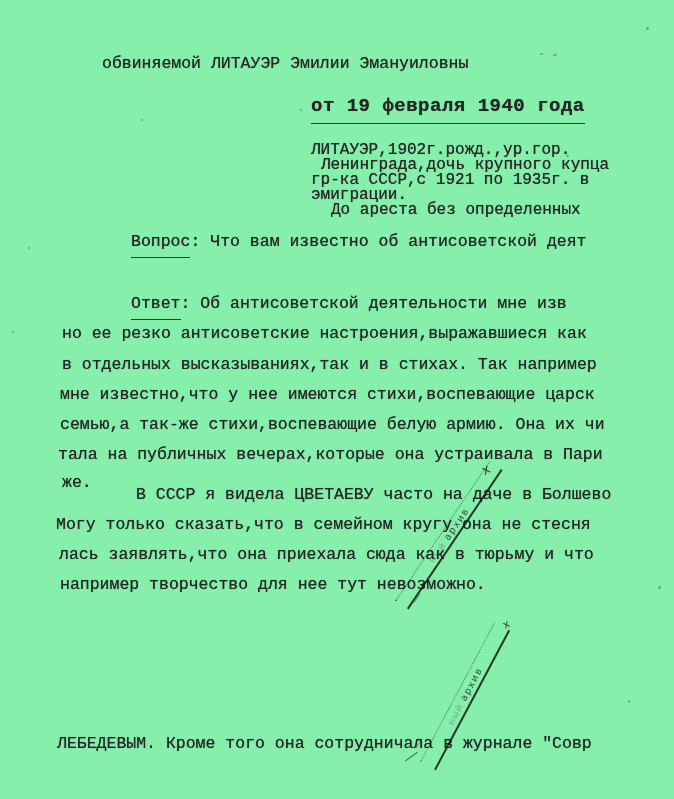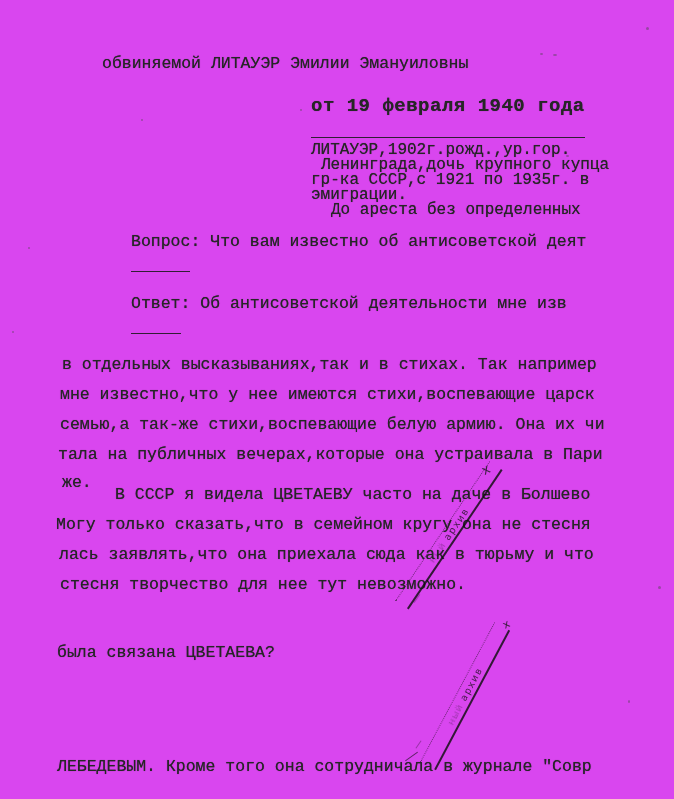--- a/index.html
+++ b/index.html
@@ -1,29 +1,29 @@
 <!DOCTYPE html>
 <html><head>
 <meta charset="utf-8">
 <style>
   html,body{margin:0;padding:0;background:#e8e8e6;}
   .page{
     position:relative;width:674px;height:799px;margin:0 auto;
-    background:#d946ef;overflow:hidden;
+    background:#86efac;overflow:hidden;
     font-family:"Liberation Mono","DejaVu Sans Mono",monospace;
     color:#262626;
   }
   .ln{
     position:absolute;white-space:pre;font-size:16.5px;line-height:1.1;
     text-shadow:0 0 0.7px rgba(25,25,25,0.75);
     letter-spacing:0px;
   }
   .bio{font-size:16px;}
   .date{font-size:19px;font-weight:bold;letter-spacing:0.5px;}
-  .ul{border-bottom:1.7px solid rgba(25,25,25,0.88);padding-bottom:20px;}
+  .ul{border-bottom:1.7px solid rgba(25,25,25,0.88);padding-bottom:6px;}
 
   
   .stamp{
     position:absolute;transform-origin:0 50%;
     display:flex;align-items:center;justify-content:center;
     border-bottom:2.6px solid rgba(15,15,15,0.82);
     border-top:1.3px dotted rgba(15,15,15,0.5);
     box-sizing:border-box;
   }
   .stamp-text{
@@ -51,34 +51,34 @@
     <div class="ln bio" style="left:311px;top:142px;font-family:Liberation Mono, monospace;">ЛИТАУЭР,1902г.рожд.,ур.гор.</div>
     <div class="ln bio" style="left:311px;top:157px;margin-left:10px;">Ленинграда,дочь крупного купца</div>
     <div class="ln bio" style="left:311px;top:172px;">гр-ка СССР,с 1921 по 1935г. в</div>
     <div class="ln bio" style="left:311px;top:187px;">эмиграции.</div>
     <div class="ln bio" style="left:331px;top:202px;">До ареста без определенных</div>
   </div>
 
   <div class="ln" style="left:131px;top:233px;"><span class="ul">Вопрос</span><span>: Что вам известно об антисоветской деят</span></div>
 
   <div class="ln" style="left:131px;top:295px;"><span class="ul">Ответ</span><span>: Об антисоветской деятельности мне изв</span></div>
+  <div class="ln" style="left:62px;top:325px;">но ее резко антисоветские настроения,выражавшиеся как</div>
   <div class="ln" style="left:62px;top:356px;">в отдельных высказываниях,так и в стихах. Так например</div>
   <div class="ln" style="left:60px;top:386px;">мне известно,что у нее имеются стихи,воспевающие царск</div>
   <div class="ln" style="left:60px;top:416px;">семью,а так-же стихи,воспевающие белую армию. Она их чи</div>
   <div class="ln" style="left:58px;top:446px;text-align:center;">тала на публичных вечерах,которые она устраивала в Пари</div>
   <div class="ln" style="left:62px;top:474px;">же.</div>
 
-  <div class="ln" style="left:115px;top:486px;">В СССР я видела ЦВЕТАЕВУ часто на даче в Болшево</div>
+  <div class="ln" style="left:136px;top:486px;">В СССР я видела ЦВЕТАЕВУ часто на даче в Болшево</div>
   <div class="ln" style="left:56px;top:516px;">Могу только сказать,что в семейном кругу она не стесня</div>
   <div class="ln" style="left:59px;top:546px;">лась заявлять,что она приехала сюда как в тюрьму и что</div>
-  <div class="ln" style="left:60px;top:576px;">стесня творчество для нее тут невозможно.</div>
+  <div class="ln" style="left:60px;top:576px;">например творчество для нее тут невозможно.</div>
 
-  <div class="ln" style="left:57px;top:644px;">была связана ЦВЕТАЕВА?</div>
 
-  <div class="ln" style="left:57px;top:758px;">ЛЕБЕДЕВЫМ. Кроме того она сотрудничала в журнале "Совр</div>
+  <div class="ln" style="left:57px;top:735px;">ЛЕБЕДЕВЫМ. Кроме того она сотрудничала в журнале "Совр</div>
 
   <div class="stamp" style="left:402px;top:597px;width:168px;height:16px;transform:rotate(-56deg);">
     <span class="stamp-text"><span class="stamp-faded">ный</span> <span>архив</span></span>
   </div>
   <span class="hmark" style="left:482px;top:462px;">х</span>
 
   <div class="stamp" style="left:428px;top:757px;width:158px;height:18px;transform:rotate(-62deg);">
     <span class="stamp-text"><span class="stamp-faded">ный</span> <span>архив</span></span>
   </div>
   <span class="hmark" style="left:503px;top:618px;font-size:11px;">х</span>

